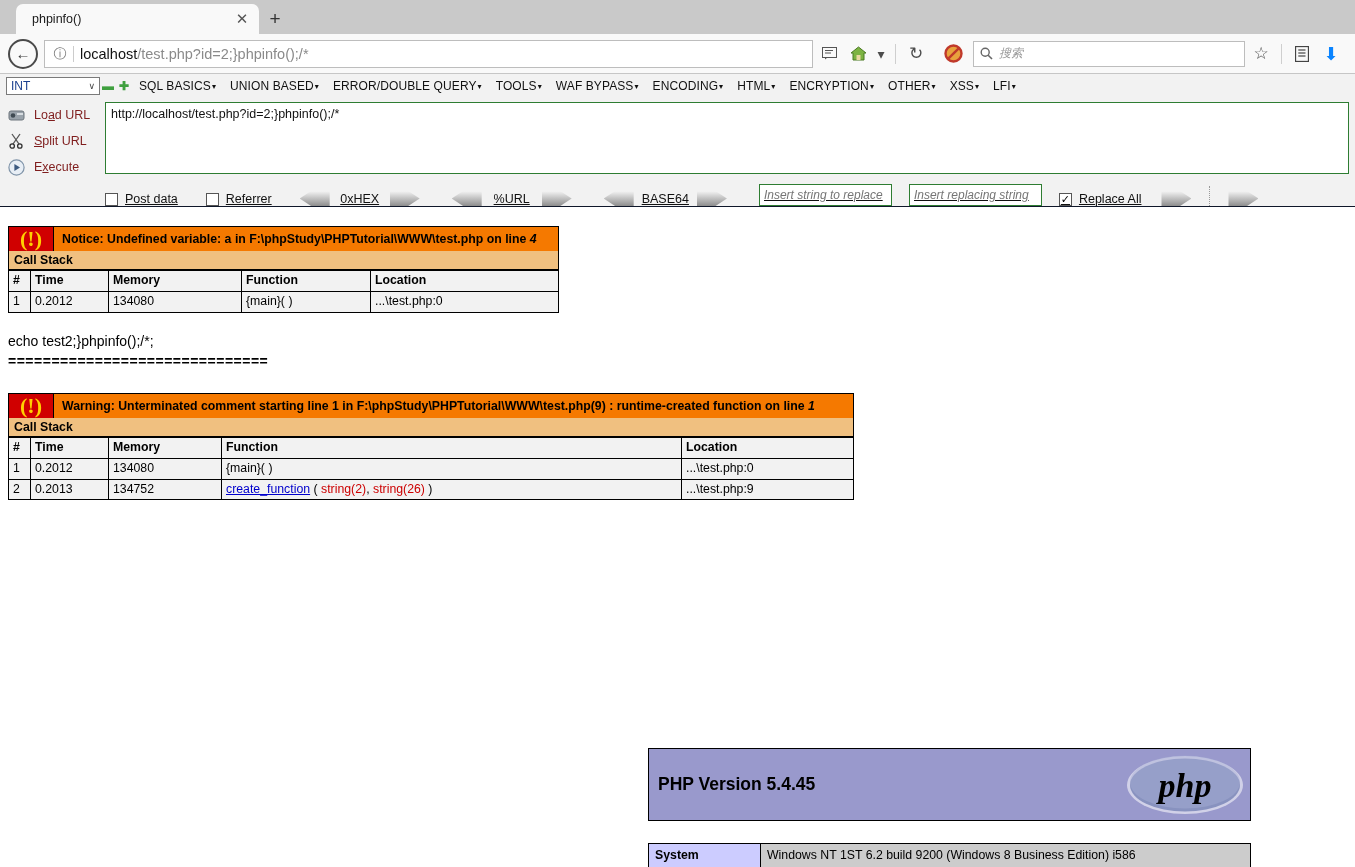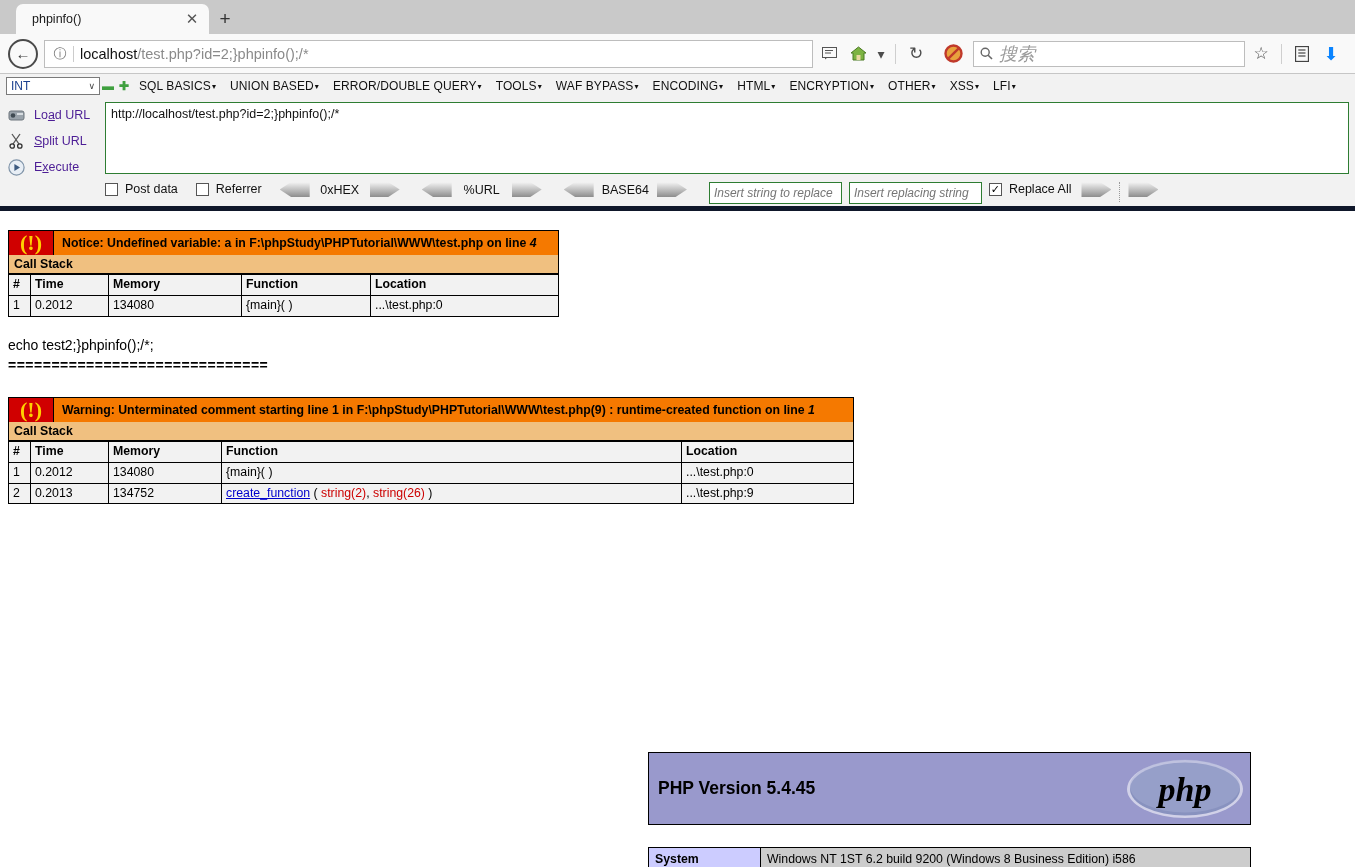--- a/index.html
+++ b/index.html
@@ -20,21 +20,21 @@
     padding:0 8px; gap:17px;
     font-size:12.5px; color:#000; background:#c9c9c9;
   }
   .menubar .mi { cursor:default; white-space:nowrap; }
 
   .tabstrip {
     height:34px; background:#c9c9c9;
     display:flex; align-items:flex-end; padding-left:16px;
   }
   .tab {
-    width:193px; height:30px; background:#f9f9f9;
+    width:243px; height:30px; background:#f9f9f9;
     border-radius:7px 7px 0 0;
     display:flex; align-items:center;
     padding:0 8px 0 16px;
     font-size:12.5px; color:#1a1a1a;
     position:relative;
   }
   .tab-title { flex:1; white-space:nowrap; overflow:hidden; }
   .tab-close { width:18px; height:18px; display:flex; align-items:center;
     justify-content:center; font-size:15px; color:#555; }
   .newtab { width:32px; height:30px; display:flex; align-items:center;
@@ -62,58 +62,58 @@
     overflow:hidden; }
   .url-text b { color:#111; font-weight:400; }
   .nav-icons { display:flex; align-items:center; gap:3px; padding:0 3px; }
   .ni { width:26px; height:26px; display:flex; align-items:center;
      justify-content:center; font-size:14px; color:#4d4d4d; }
   .vline { width:1px; height:20px; background:#cfcfcf; margin:0 4px; }
   .searchbar {
     width:272px; height:26px; background:#fff; border:1px solid #bdbdbd;
     display:flex; align-items:center; padding:0 6px; margin-left:4px;
   }
-  .searchbar .sp { font-size:18px; color:#9a9a9a; font-style:italic;
+  .searchbar .sp { font-size:12px; color:#9a9a9a; font-style:italic;
     margin-left:6px; }
 
   
-  #hackbar { background:#f2f2f2; border-bottom:5px solid #0f172a; }
+  #hackbar { background:#f2f2f2; border-bottom:1px solid #0f172a; }
   .hb-menurow {
     height:24px; display:flex; align-items:center; gap:0;
     padding-left:6px; font-size:12px; color:#111;
   }
   .hb-select {
     width:94px; height:18px; border:1px solid #7a7a7a;
     background:#fff; font-size:12px; color:#1a3f8f;
     display:flex; align-items:center; padding:0 4px;
     position:relative;
   }
   .hb-select .caret { position:absolute; right:4px; color:#444; font-size:9px;}
   .hb-minus, .hb-plus { width:16px; text-align:center; font-weight:bold; }
   .hb-minus { color:#3fa03f; }
   .hb-plus  { color:#3fa03f; }
   .hb-item { padding:0 7px; white-space:nowrap; letter-spacing:.1px;}
   .hb-item .ca { font-size:8px; vertical-align:middle; margin-left:1px; }
 
   .hb-body { display:flex; padding:4px 0 0 0; }
   .hb-left { width:105px; padding-left:6px; }
   .hb-btn { display:flex; align-items:center; height:26px; gap:8px;
-    font-size:12.5px; color:#4c1d95; }
+    font-size:12.5px; color:#7f1d1d; }
   .hb-btn .bi { width:20px; height:18px; display:flex; align-items:center;
     justify-content:center; font-size:12px; }
   .hb-btn u { text-decoration:underline; }
   .hb-right { flex:1; padding-right:6px; }
   .hb-textarea {
     width:100%; height:72px; border:1px solid #2e7d32; background:#fff;
     font-size:12.5px; color:#111; padding:3px 5px; resize:none;
     font-family:"Liberation Sans", sans-serif; line-height:1.3;
     outline:none;
   }
-  .hb-optrow { display:flex; align-items:flex-start; height:28px; gap:2px;
-    font-size:12.5px; color:#111; padding-top:4px; }
+  .hb-optrow { display:flex; align-items:flex-end; height:28px; gap:12px;
+    font-size:12.5px; color:#111; padding-top:4px;text-decoration:underline; }
   .chkbox { width:13px; height:13px; border:1px solid #555; background:#fff;
     display:inline-flex; align-items:center; justify-content:center;
     font-size:11px; color:#000; margin-right:7px; }
   .opt { display:flex; align-items:center; margin-right:16px; white-space:nowrap;}
   .arrow-l, .arrow-r {
     width:30px; height:15px; display:inline-block; position:relative;
   }
   .arrow-l::before {
     content:""; position:absolute; inset:0;
     background:linear-gradient(#f4f4f4,#8d8d8d);

